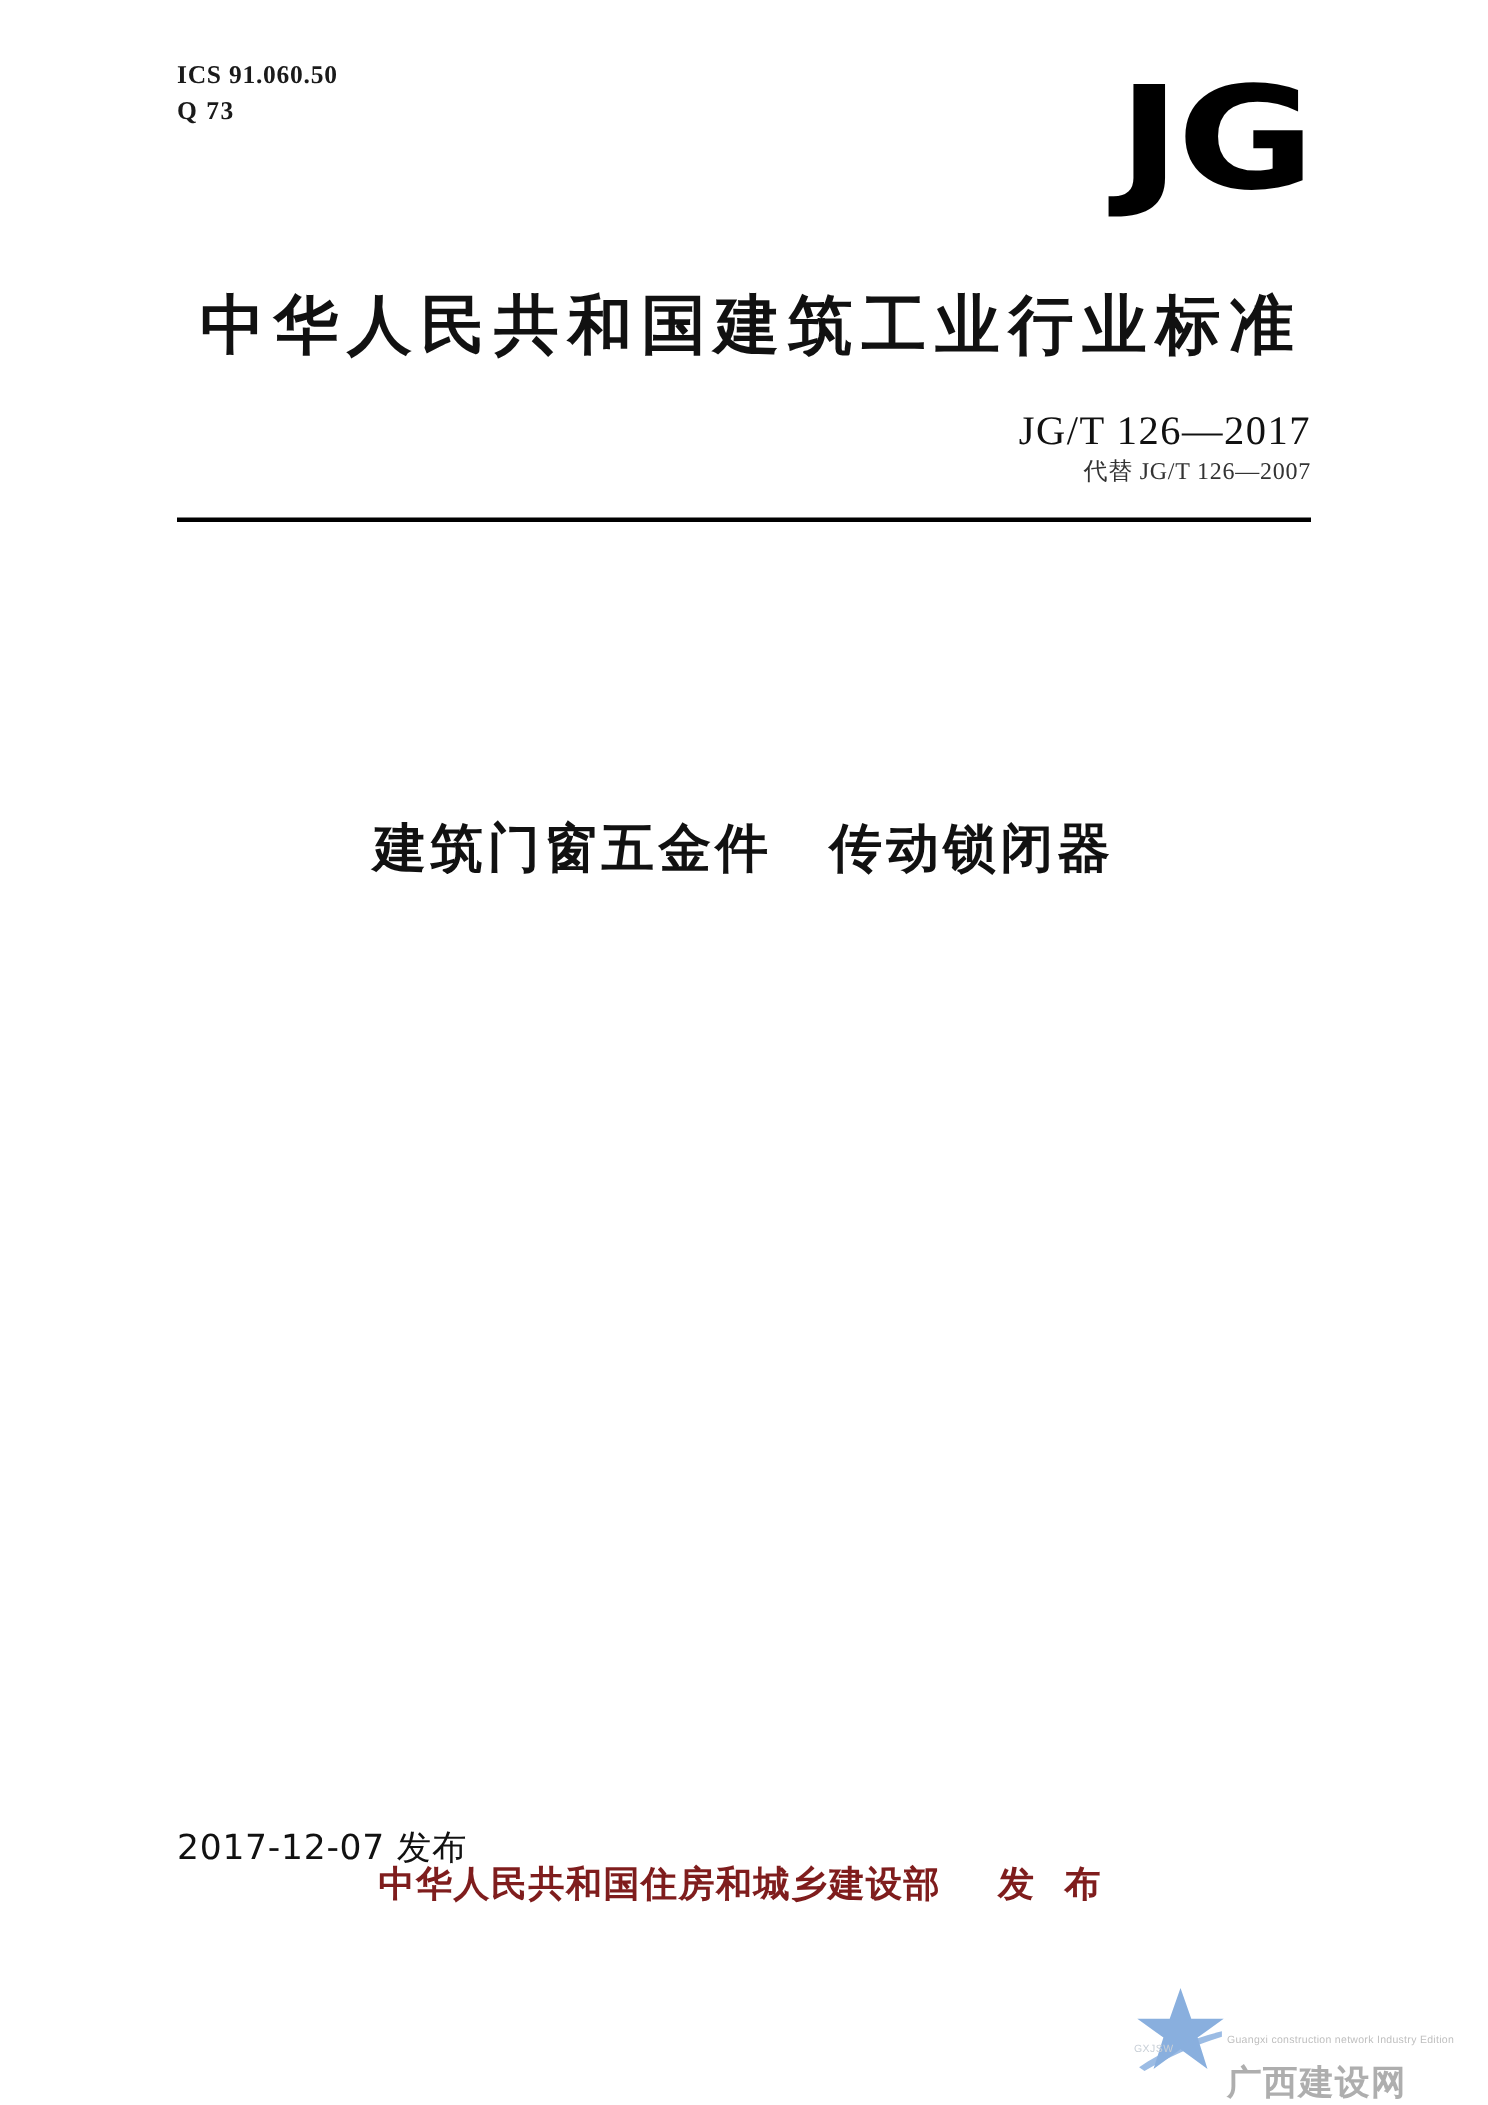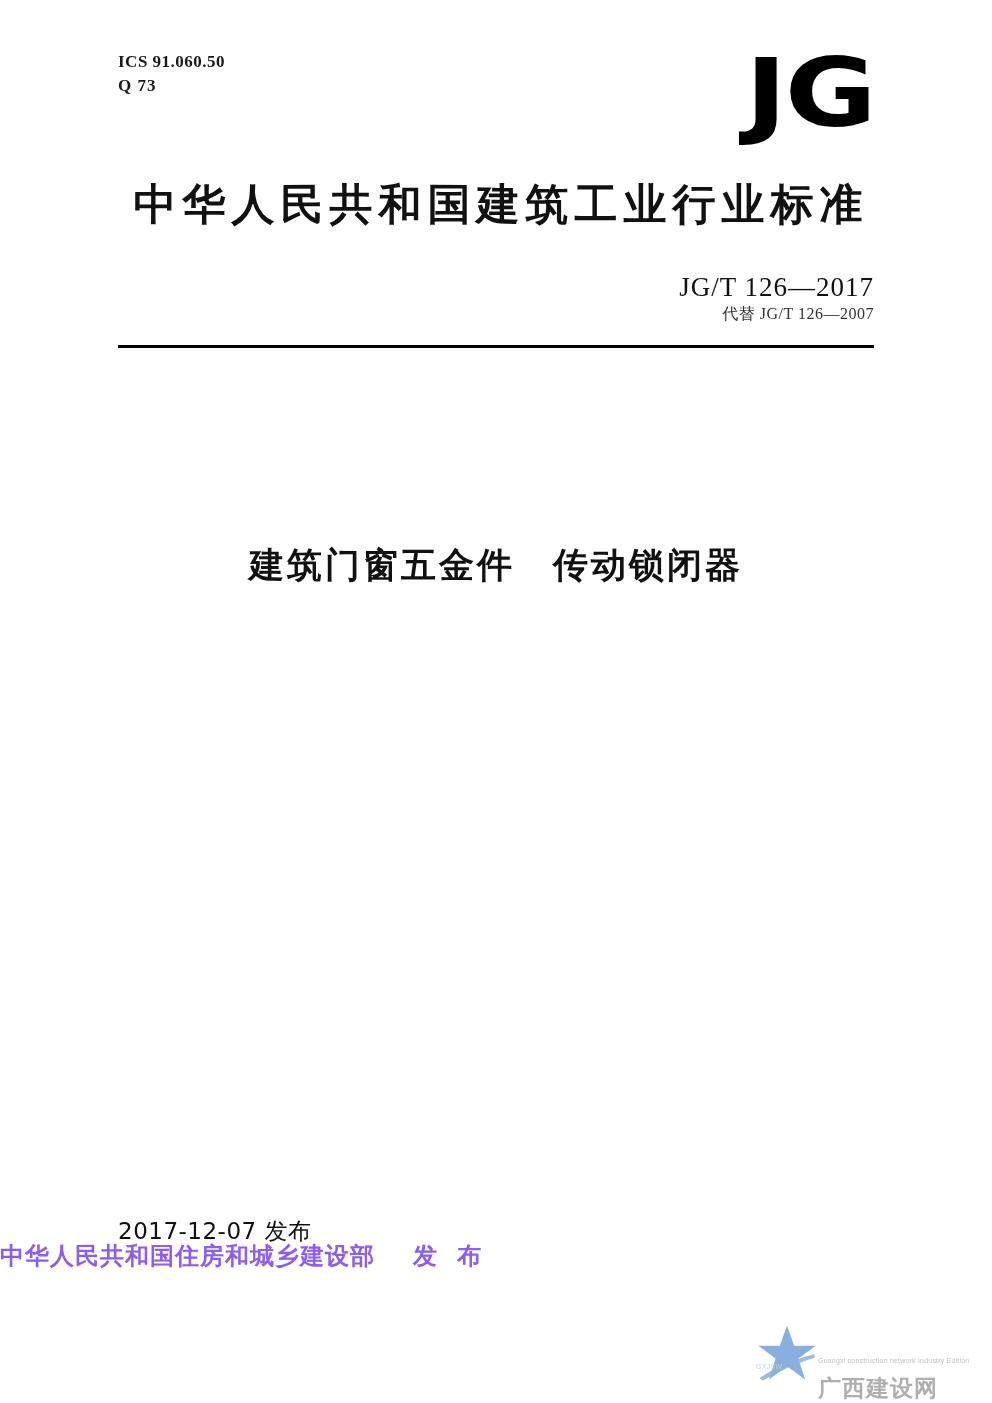--- a/index.html
+++ b/index.html
@@ -24,21 +24,20 @@
   .ics-block {
     position: absolute;
     left: 118px;
     top: 38px;
     font-family: "Liberation Serif", serif;
     font-size: 17px;
     line-height: 24px;
     font-weight: bold;
     letter-spacing: 0.5px;
     color: #1a1a1a;
-    margin-top: 12px;
   }
   .ics-block .line2 { letter-spacing: 1px; }
 
   
   .jg-logo {
     position: absolute;
     right: 118px;
     top: 46px;
     font-family: "DejaVu Sans", sans-serif;
     font-weight: bold;
@@ -48,21 +47,21 @@
     color: #000000;
     transform: scaleX(1.18);
     transform-origin: right top;
   }
 
   
   .cn-header {
     position: absolute;
     left: 0;
     right: 0;
-    top: 176px;
+    top: 188px;
     text-align: center;
     font-family: "DejaVu Sans", sans-serif;
     font-weight: bold;
     font-size: 43px;
     letter-spacing: 6px;
     color: #111111;
     padding-left: 10px;
   }
 
   
@@ -143,25 +142,26 @@
     letter-spacing: 0.5px;
     color: #111111;
   }
 
   
   .publisher {
     position: absolute;
     left: 0;
     right: 0;
     top: 1240px;
+    text-align: center;
     font-family: "DejaVu Sans", sans-serif;
     font-weight: bold;
     font-size: 24px;
     letter-spacing: 1px;
-    color: #8b5cf6;
+    color: #7f1d1d;
   }
   .publisher .pub-verb {
     display: inline-block;
     margin-left: 38px;
     letter-spacing: 6px;
   }
 
   
   .watermark {
     position: absolute;

